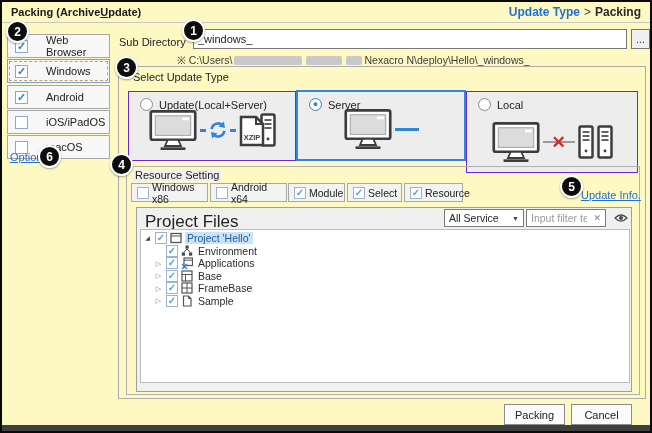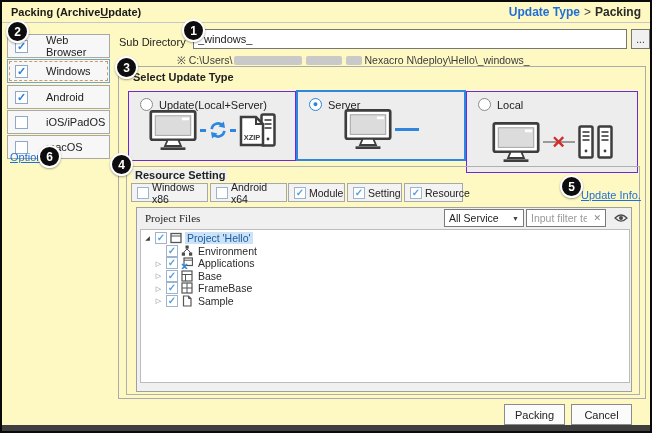--- a/index.html
+++ b/index.html
@@ -22,21 +22,21 @@
   .side-label{margin-left:18px;font-size:11px;color:#222;}
   .link{font-size:11px;color:#1f6fd6;text-decoration:underline;cursor:pointer;}
   
   .fld-label{position:absolute;font-size:11px;color:#222;}
   .txt-input{position:absolute;height:20px;border:1px solid #767676;background:#fff;font-size:11px;color:#222;padding:0 4px;}
   .browse-btn{position:absolute;left:631px;top:29px;width:19px;height:20px;background:#f0f0f0;border:1px solid #767676;font-size:10px;color:#333;display:flex;align-items:center;justify-content:center;cursor:pointer;}
   .path-note{position:absolute;left:177px;top:53px;display:flex;align-items:center;font-size:10.5px;color:#3a3a3a;}
   .blur{height:9px;background:#c9c9c9;border-radius:2px;margin:0 2px;display:inline-block;}
   
   .big-box{position:absolute;left:118px;top:66px;width:528px;height:333px;border:1px solid #ababab;}
-  .sec-label{position:absolute;font-size:11px;color:#222;font-weight:bold;}
+  .sec-label{position:absolute;font-size:11px;color:#222;}
   .ut-cell{position:absolute;background:#ededed;border:1px solid #6d28d9;cursor:pointer;}
   .ut-cell.selected{border:2px solid #2e86de;}
   .ut-head{position:absolute;left:11px;top:6px;display:flex;align-items:center;gap:6px;}
   .radio{width:13px;height:13px;min-width:13px;border-radius:50%;border:1px solid #8a8a8a;background:#fff;display:inline-flex;align-items:center;justify-content:center;cursor:pointer;}
   .radio.selected{border-color:#2a84d8;}
   .radio .dot{font-size:9px;line-height:9px;color:#2a84d8;transform:translateY(-0.5px);}
   .ut-label{font-size:11px;color:#222;}
   .ut-icons{position:absolute;left:0;right:0;bottom:5px;height:50px;display:flex;align-items:center;justify-content:center;gap:3px;}
   .conn{height:3px;background:#2e86de;display:inline-block;}
   .xline{position:relative;width:32px;height:2px;background:#9a9a9a;display:inline-block;}
@@ -46,21 +46,21 @@
   .stack .doc{z-index:2;position:relative;}
   .backdoc{position:absolute;left:12px;top:-8px;z-index:0;}
   
   .res-item{position:absolute;top:183px;height:19px;background:#f3f3f3;border:1px solid #a8a8a8;display:flex;align-items:center;cursor:pointer;}
   .res-item .cb12{margin-left:5px;}
   .res-label{margin-left:3px;font-size:10.5px;color:#222;}
   .res-box{position:absolute;left:126px;top:166px;width:514px;height:229px;border:1px solid #b0b0b0;}
   
   .pf-box{position:absolute;left:136px;top:207px;width:496px;height:185px;border:1px solid #a0a0a0;background:#f0f0f0;}
   .pf-header{position:relative;height:20px;}
-  .pf-title{position:absolute;left:8px;top:4px;font-size:11px;color:#222;font-family:Liberation Serif, serif;}
+  .pf-title{position:absolute;left:8px;top:4px;font-size:17px;color:#222;}
   .dropdown{position:absolute;left:307px;top:1px;width:80px;height:18px;background:#fff;border:1px solid #7a7a7a;font-size:10.5px;color:#222;display:flex;align-items:center;padding:0 4px;cursor:pointer;}
   .dropdown .chev{margin-left:auto;font-size:7px;color:#444;}
   .filterbox{position:absolute;left:389px;top:1px;width:80px;height:18px;background:#fff;border:1px solid #7a7a7a;display:flex;align-items:center;}
   .filterbox input{border:0;outline:0;width:60px;font-size:10.5px;padding:0 0 0 4px;color:#222;background:transparent;}
   .filterbox input::placeholder{color:#9a9a9a;}
   .clear-x{margin-left:auto;margin-right:4px;font-size:9px;color:#888;cursor:pointer;}
   .eye-btn{position:absolute;left:473px;top:1px;width:21px;height:18px;display:flex;align-items:center;justify-content:center;cursor:pointer;}
   .tree{position:absolute;left:3px;top:21px;width:490px;height:154px;background:#fff;border:1px solid #bcbcbc;overflow:hidden;padding-top:2px;}
   .trow{height:12.5px;display:flex;align-items:center;gap:3px;font-size:10.5px;color:#2a2a2a;cursor:pointer;padding-left:13px;}
   .trow.root{padding-left:2px;}
@@ -225,21 +225,21 @@
   <div class="res-item" style="left:210px;width:77px">
     <span class="cb12"></span>
     <span class="res-label">Android x64</span>
   </div>
   <div class="res-item" style="left:288px;width:57px">
     <span class="cb12">✓</span>
     <span class="res-label">Module</span>
   </div>
   <div class="res-item" style="left:347px;width:55px">
     <span class="cb12">✓</span>
-    <span class="res-label">Setting</span>
+    <span class="res-label">Select</span>
   </div>
   <div class="res-item" style="left:404px;width:59px">
     <span class="cb12">✓</span>
     <span class="res-label">Resource</span>
   </div>
   <span class="link" style="position:absolute;left:581px;top:189px;">Update Info.</span>
 
   <div class="pf-box">
     <div class="pf-header">
       <span class="pf-title">Project Files</span>

